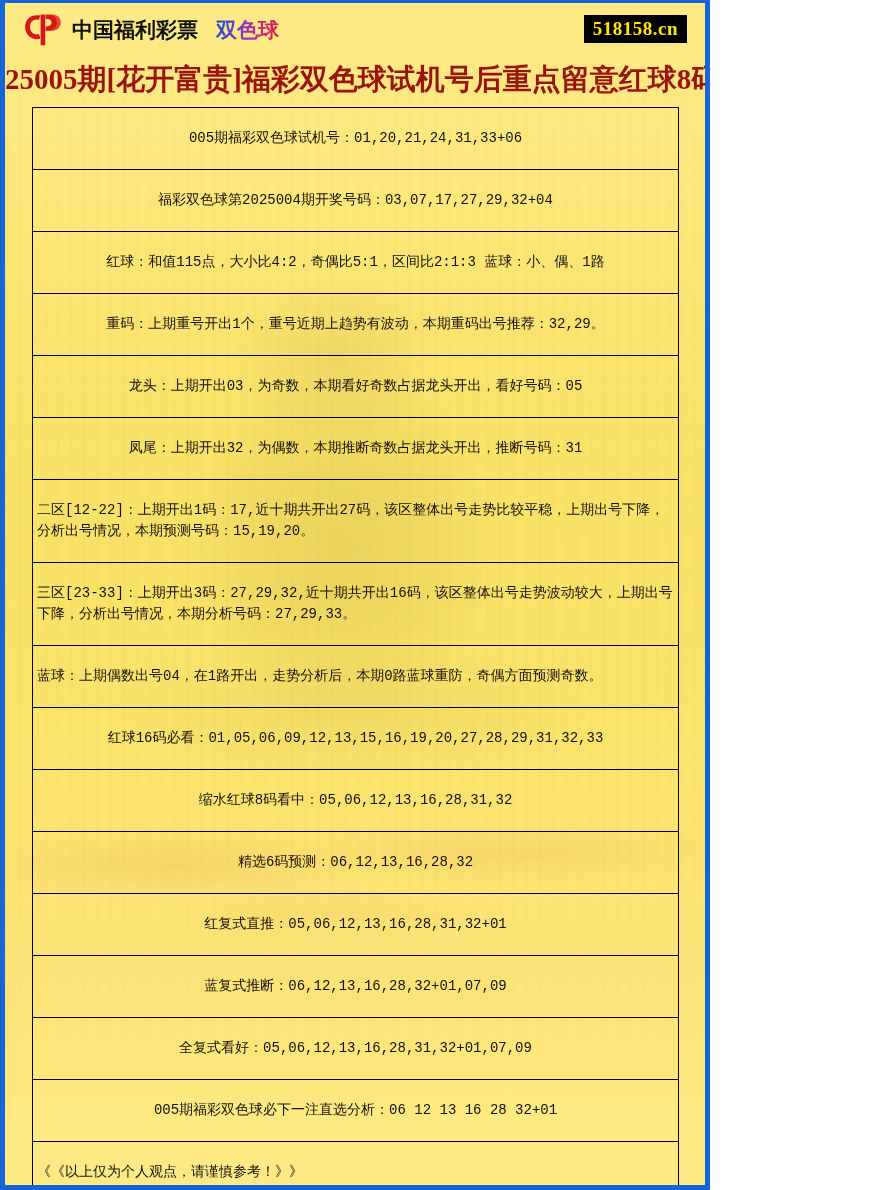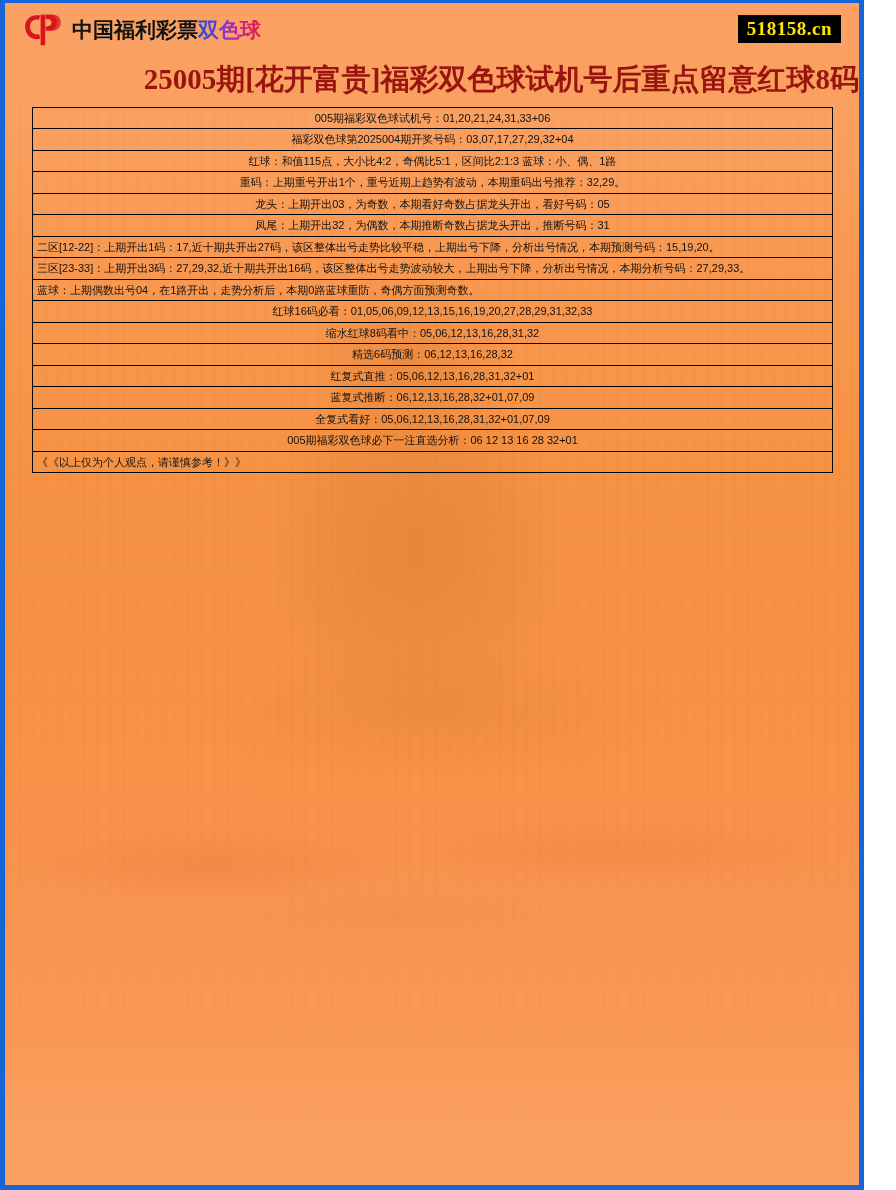--- a/index.html
+++ b/index.html
@@ -9,28 +9,28 @@
   body {
     width: 896px;
     height: 1190px;
     background: #ffffff;
     font-family: "Liberation Serif", "DejaVu Serif", serif;
     overflow: hidden;
   }
 
   .page {
     position: relative;
-    width: 864px;
+    width: 710px;
     height: 1190px;
     box-sizing: border-box;
     border-left: 5px solid #1565d8;
     border-right: 5px solid #1565d8;
     border-bottom: 5px solid #1565d8;
     border-top: 3px solid #1565d8;
-    background: #f97316;
+    background: #fde047;
     overflow: hidden;
   }
 
   
   .watermark {
     position: absolute;
     left: 0; top: 0;
     width: 100%;
     height: 100%;
     z-index: 0;
@@ -114,21 +114,21 @@
     font-family: "DejaVu Sans", "Liberation Sans", sans-serif;
     font-weight: bold;
     font-size: 21px;
     letter-spacing: 0px;
     line-height: 1;
   }
   .logo-cn {
     color: #111111;
   }
   .logo-ssq {
-    margin-left: 0;
+    margin-left: 18px;
     background: linear-gradient(90deg, #1a4fd6 0%, #7a3bd0 38%, #c0239c 65%, #e01f47 100%);
     -webkit-background-clip: text;
     background-clip: text;
     color: transparent;
   }
   .site-badge {
     position: absolute;
     right: 18px;
     top: 12px;
     background: #000000;
@@ -160,24 +160,24 @@
     padding: 0 26px 0 27px;
   }
   table.data {
     width: 100%;
     border-collapse: collapse;
     table-layout: fixed;
   }
   table.data td {
     border: 1px solid #000000;
     color: #111111;
-    font-family: Liberation Sans, sans-serif;
-    font-size: 11px;
+    font-family: Liberation Mono, monospace;
+    font-size: 14px;
     line-height: 1.5;
-    padding: 2px 4px;
+    padding: 20px 4px;
     background: transparent;
   }
   td.center {
     text-align: center;
   }
   td.block {
     text-align: left;
     padding: 7px 2px 7px 3px;
     line-height: 1.52;
   }

